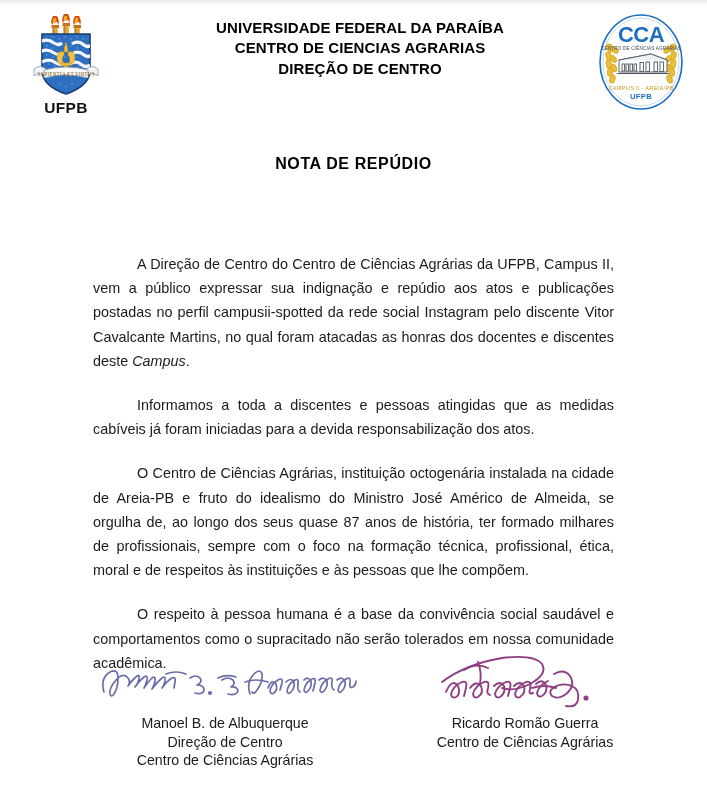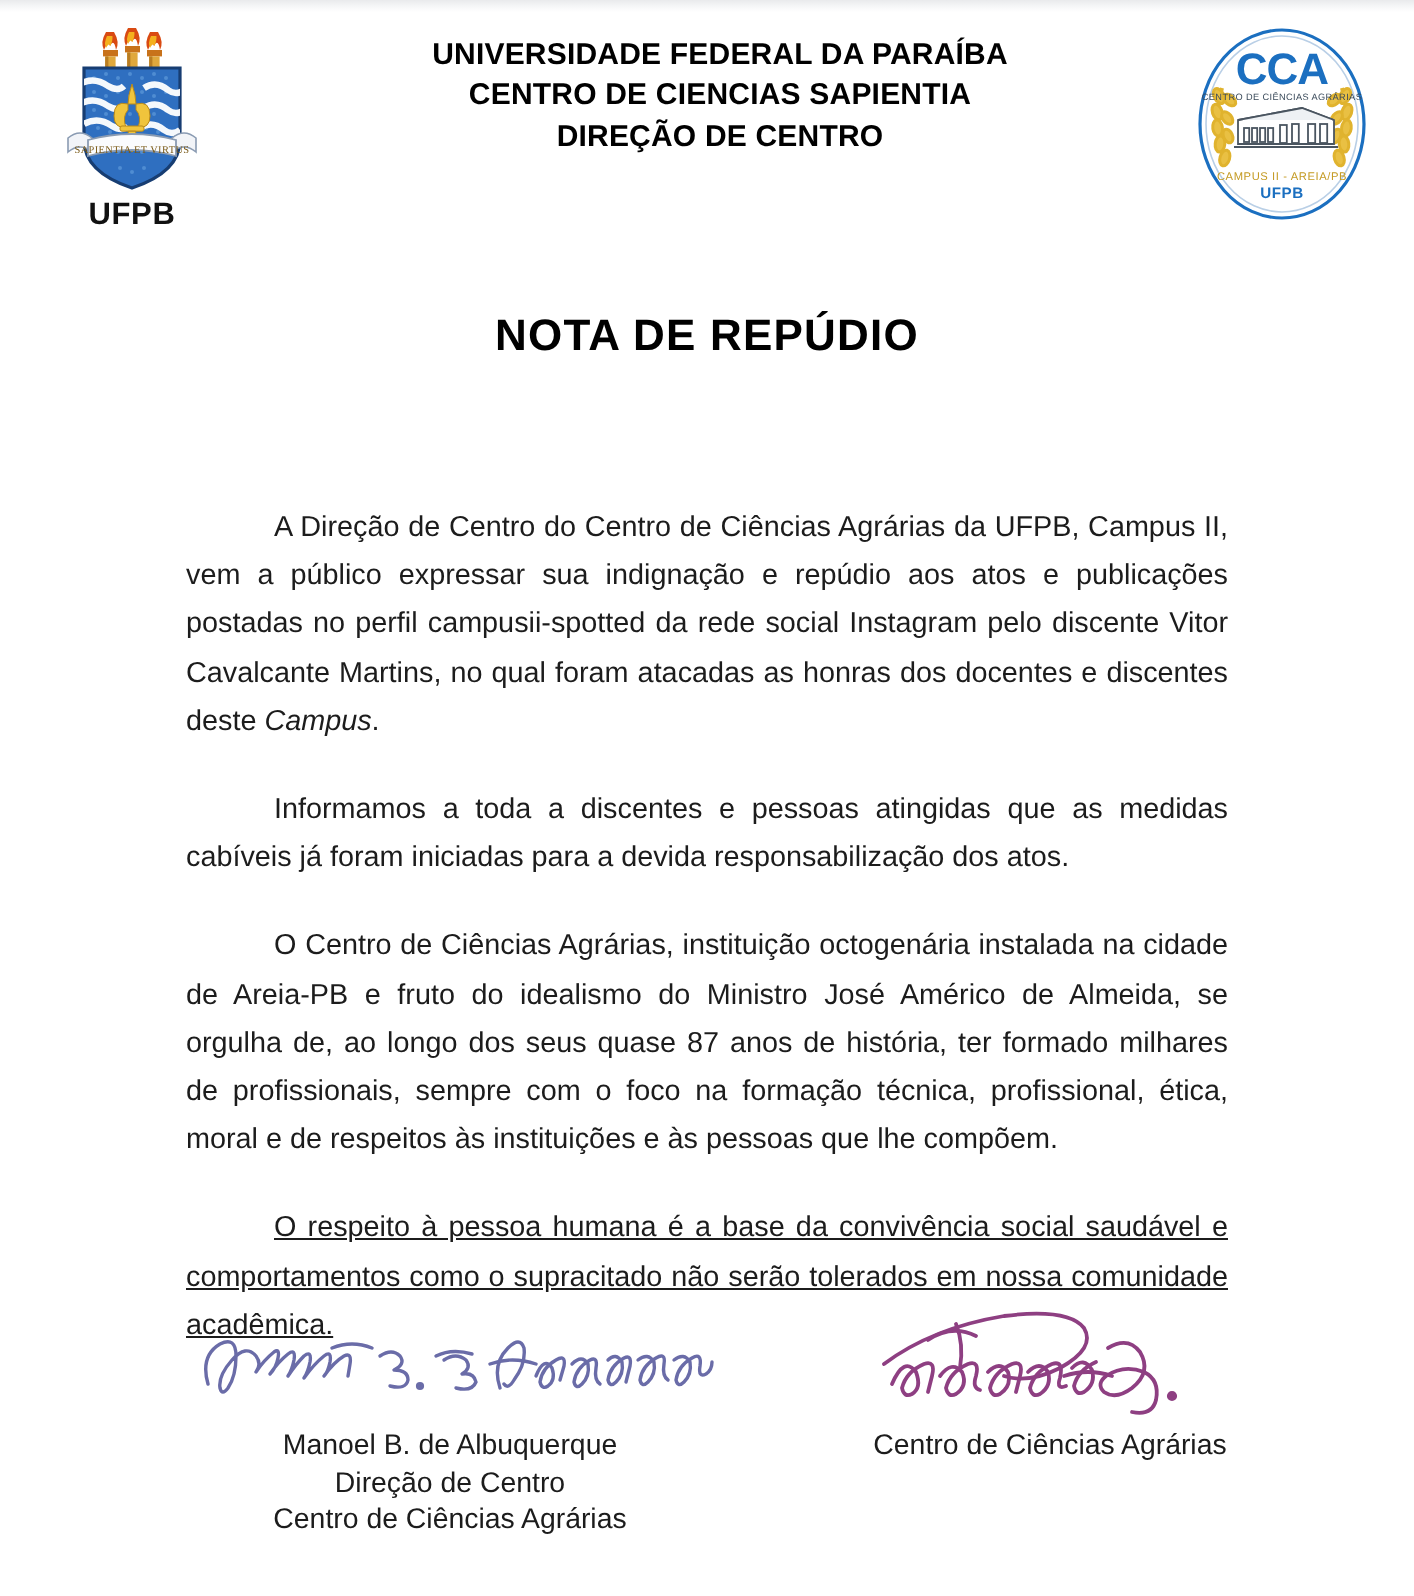--- a/index.html
+++ b/index.html
@@ -76,21 +76,21 @@
     height: 104px;
   }
 
   
   .doc-title {
     position: absolute;
     top: 155px;
     left: 0;
     width: 707px;
     text-align: center;
-    font-size: 22px;
+    font-size: 16px;
     font-weight: bold;
     letter-spacing: 0.6px;
     color: #000000;
   }
 
   
   .body-block {
     position: absolute;
     top: 252px;
     left: 93px;
@@ -98,21 +98,21 @@
   }
   .body-block p {
     margin: 0 0 20px 0;
     font-size: 14.4px;
     line-height: 24.2px;
     text-align: justify;
     text-justify: inter-word;
     text-indent: 44px;
     color: #1c1c1c;
   }
-  .body-block p:last-child { margin-bottom: 16px; text-decoration: underline; }
+  .body-block p:last-child { margin-bottom: 16px; }
   .body-block p i { font-style: italic; margin-top: 36px; }
 
   
   .sig-row {
     position: absolute;
     top: 648px;
     left: 0;
     width: 677px;
     height: 150px;
   }
@@ -247,21 +247,21 @@
             <path d="M24 58 Q46 52 68 58 L68 66 Q46 60 24 66 Z" fill="#fafbfd" stroke="#8a9bb2" stroke-width="0.9"></path>
             <text x="46" y="64.4" font-family="'Liberation Serif', serif" font-size="5.2" fill="#7a5a18" text-anchor="middle" letter-spacing="0.2">SAPIENTIA ET VIRTUS</text>
           </g>
         </svg>
       </div>
       <div class="caption">UFPB</div>
     </div>
 
     <div class="header-text">
       <div>UNIVERSIDADE FEDERAL DA PARAÍBA</div>
-      <div>CENTRO DE CIENCIAS SAPIENTIA</div>
+      <div>CENTRO DE CIENCIAS AGRARIAS</div>
       <div>DIREÇÃO DE CENTRO</div>
     </div>
 
     <div class="logo-cca">
       <svg width="104" height="104" viewBox="0 0 104 104">
         <ellipse cx="52" cy="52" rx="41" ry="47" fill="#ffffff" stroke="#1b6fc0" stroke-width="1.6"></ellipse>
         <ellipse cx="52" cy="52" rx="38" ry="44" fill="none" stroke="#b9cfe6" stroke-width="0.8"></ellipse>
 
         <g stroke="#e0b32e" stroke-width="1.5" fill="#e9c043">
           <path d="M22 34 Q17 52 24 72" fill="none" stroke-width="2"></path>
@@ -360,19 +360,20 @@
             <path d="M104 38 Q110 32 114 38 Q116 45 110 49 Q106 51 105 46 Q107 38 116 34 Q122 32 120 40 L118 48"></path>
             <path d="M124 38 Q130 32 134 38 Q136 45 130 49 Q126 51 125 46 Q127 38 136 34 Q142 32 140 41 Q138 47 143 45"></path>
             <path d="M146 36 Q152 30 156 37 Q158 44 152 48 Q148 50 147 45 Q149 37 158 33"></path>
             <path d="M142 40 Q154 36 166 40"></path>
             <path d="M164 26 Q174 20 180 28 Q186 38 176 46 Q168 52 162 48 Q158 44 163 40 Q172 34 182 38 Q190 42 188 52 Q186 60 176 58"></path>
             <circle cx="196" cy="50" r="1.6" fill="#8e3f82"></circle>
           </g>
         </svg>
       </div>
       <div class="sig-names">
+        <div class="name">Ricardo Romão Guerra</div>
         <div>Centro de Ciências Agrárias</div>
       </div>
     </div>
 
   </div>
 
 </div>
 
 </body></html>

